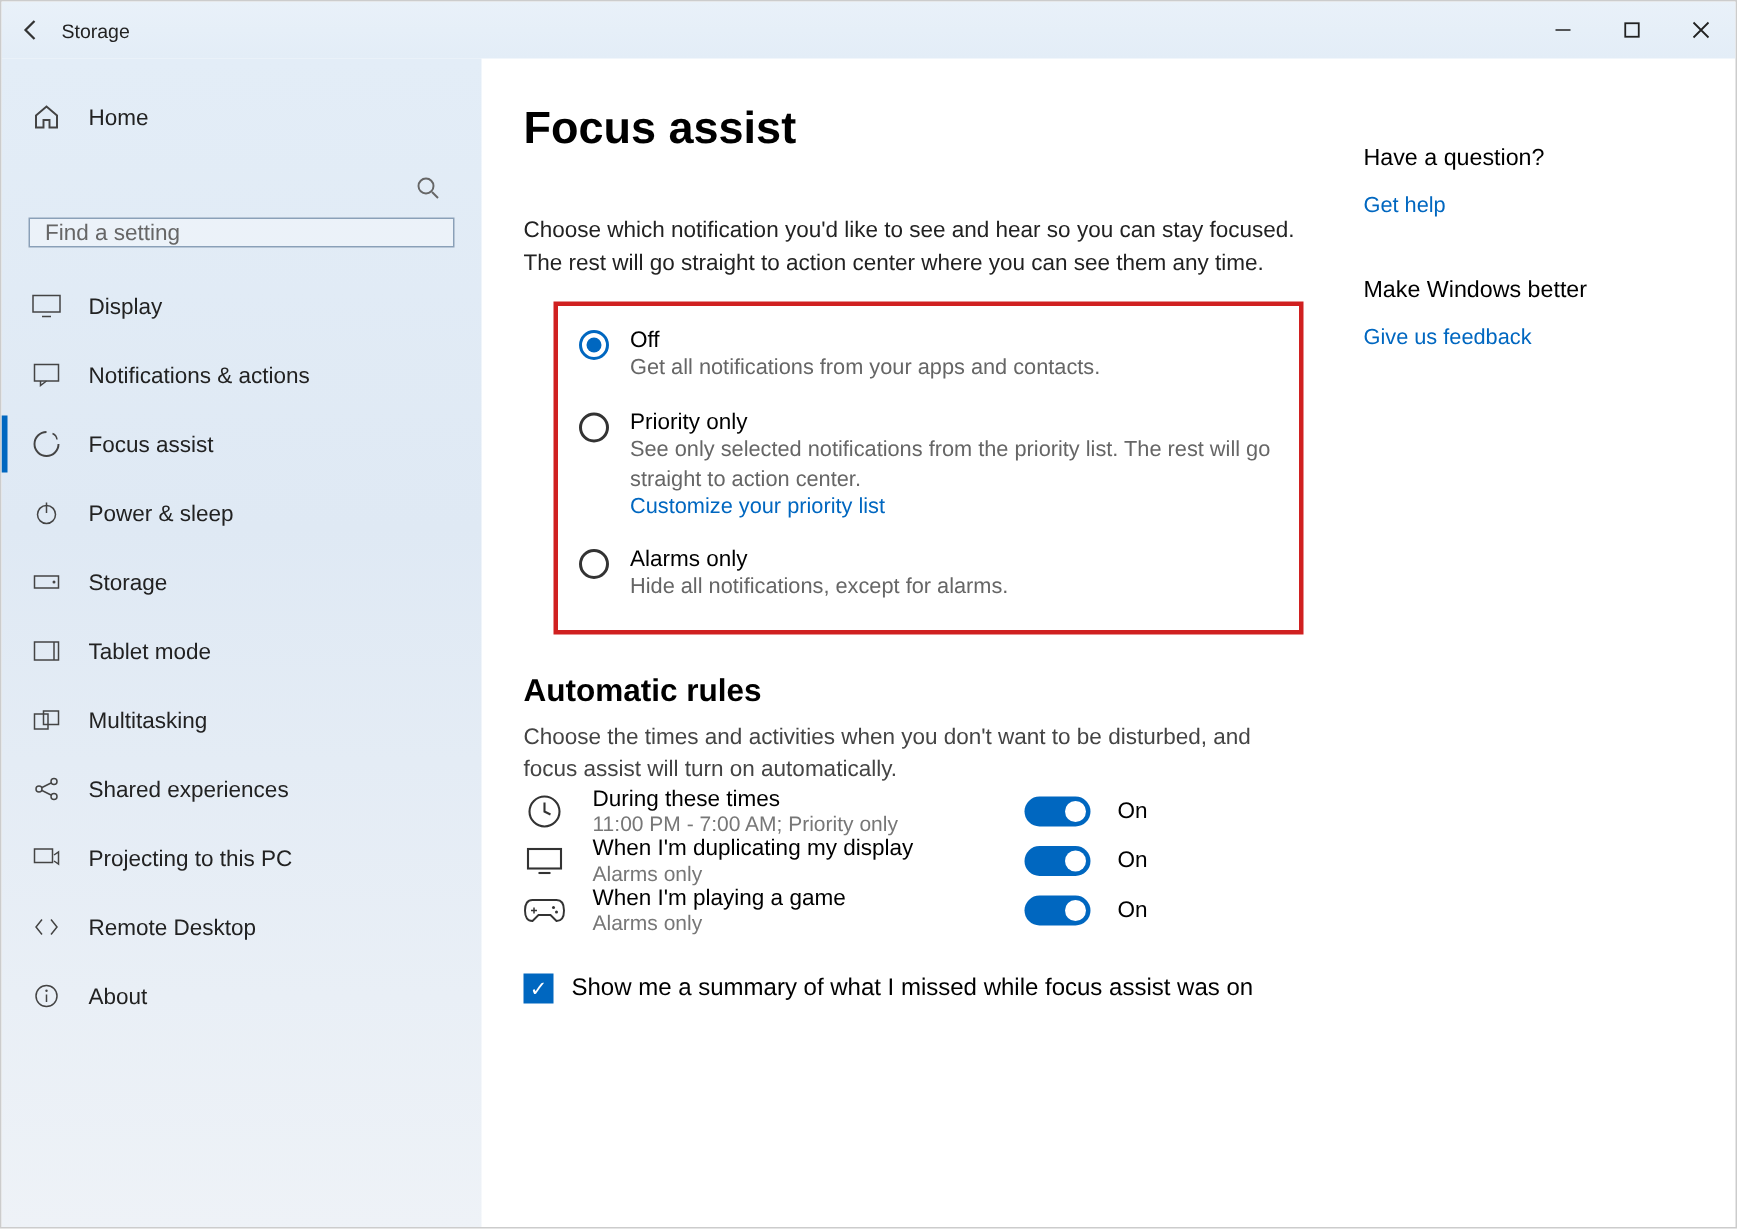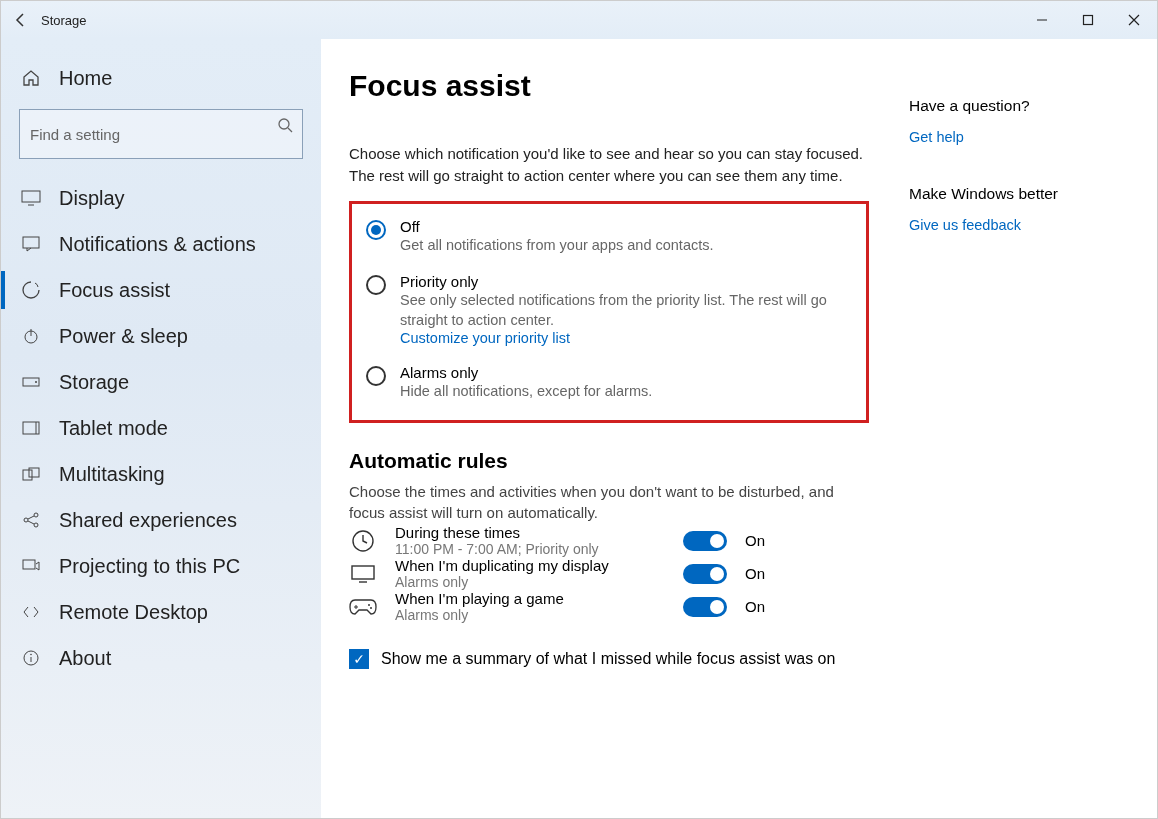--- a/index.html
+++ b/index.html
@@ -4,35 +4,35 @@
 <style>
   * { box-sizing: border-box; font-family: "Segoe UI", Arial, sans-serif; }
   body { margin:0; width:1158px; height:819px; background:#fff; overflow:hidden; border:1px solid #ccc; }
   .titlebar { height:38px; display:flex; align-items:center; position:relative; background:linear-gradient(to bottom,#e9f1f9,#e3edf7); }
   .titlebar .back { width:40px; height:38px; display:flex; align-items:center; justify-content:center; font-size:16px; color:#333; }
   .titlebar .title { font-size:13px; color:#222; }
   .winctrls { position:absolute; right:0; top:0; height:38px; display:flex; }
   .winctrls div { width:46px; height:38px; display:flex; align-items:center; justify-content:center; color:#222; }
   .app { display:flex; height:781px; }
   .sidebar { width:320px; background:linear-gradient(to bottom,#e3edf7,#dfe9f4 40%,#eef2f7); padding-top:16px; }
-  .home-row, .nav-item { height:46px; display:flex; align-items:center; padding-left:20px; font-size:20px; color:#222; gap:18px; }
+  .home-row, .nav-item { height:46px; display:flex; align-items:center; padding-left:20px; font-size:15px; color:#222; gap:18px; }
   .home-row .ic, .nav-item .ic { width:20px; height:20px; display:flex; align-items:center; justify-content:center; color:#444; }
   .search-wrap { margin:8px 18px 16px 18px; position:relative; }
-  .search { width:100%; height:50px; border:1px solid #8aa0b8; background:rgba(255,255,255,.35); padding:0 34px 0 10px; font-size:15px; color:#555; }
+  .search { width:100%; height:20px; border:1px solid #8aa0b8; background:rgba(255,255,255,.35); padding:0 34px 0 10px; font-size:15px; color:#555;margin-top:36px; }
   .search::placeholder { color:#666; }
   .search-ic { position:absolute; right:10px; top:8px; color:#666; font-size:15px; }
   .cat-hdr { font-weight:600; font-size:15px; padding:8px 0 12px 20px; }
   .nav-item.active { position:relative; }
   .nav-item.active::before { content:""; position:absolute; left:0; top:4px; bottom:4px; width:4px; background:#0067c0; }
   .main { flex:1; padding:30px 40px 0 28px; display:flex; }
   .content { width:520px; }
   .aside { margin-left:40px; padding-top:28px; }
   h1 { font-size:30px; font-weight:600; margin:0 0 40px 0; }
   .desc { font-size:15px; color:#222; line-height:1.45; }
-  .redbox { border:3px solid #d02020; padding:14px 14px 18px 14px; margin-top:14px; }
+  .redbox { border:3px solid #d02020; padding:14px 14px 18px 14px; margin-top:14px;margin-left:20px; }
   .radio-row { display:flex; align-items:flex-start; gap:14px; margin-bottom:18px; }
   .radio-row:last-child { margin-bottom:0; }
   .radio { width:20px; height:20px; border-radius:50%; border:2px solid #333; flex-shrink:0; margin-top:2px; position:relative; }
   .radio.sel { border-color:#0067c0; }
   .radio.sel::after { content:""; position:absolute; inset:3px; border-radius:50%; background:#0067c0; }
   .r-label { font-size:15px; }
   .r-sub { font-size:14.5px; color:#666; line-height:1.4; }
   .link { color:#0067c0; font-size:14.5px; }
   h2 { font-size:21px; font-weight:600; margin:26px 0 8px 0; }
   .rule { display:flex; align-items:center; gap:18px; }

